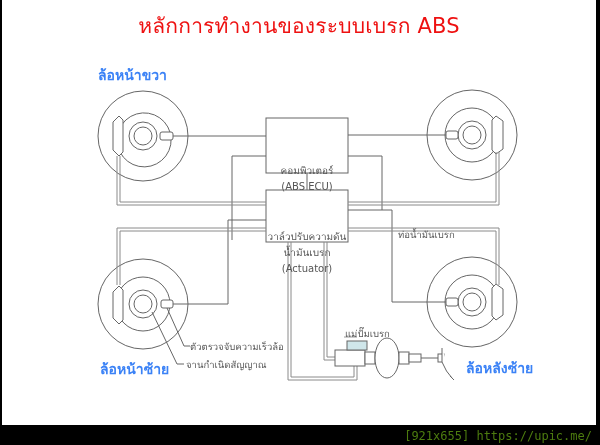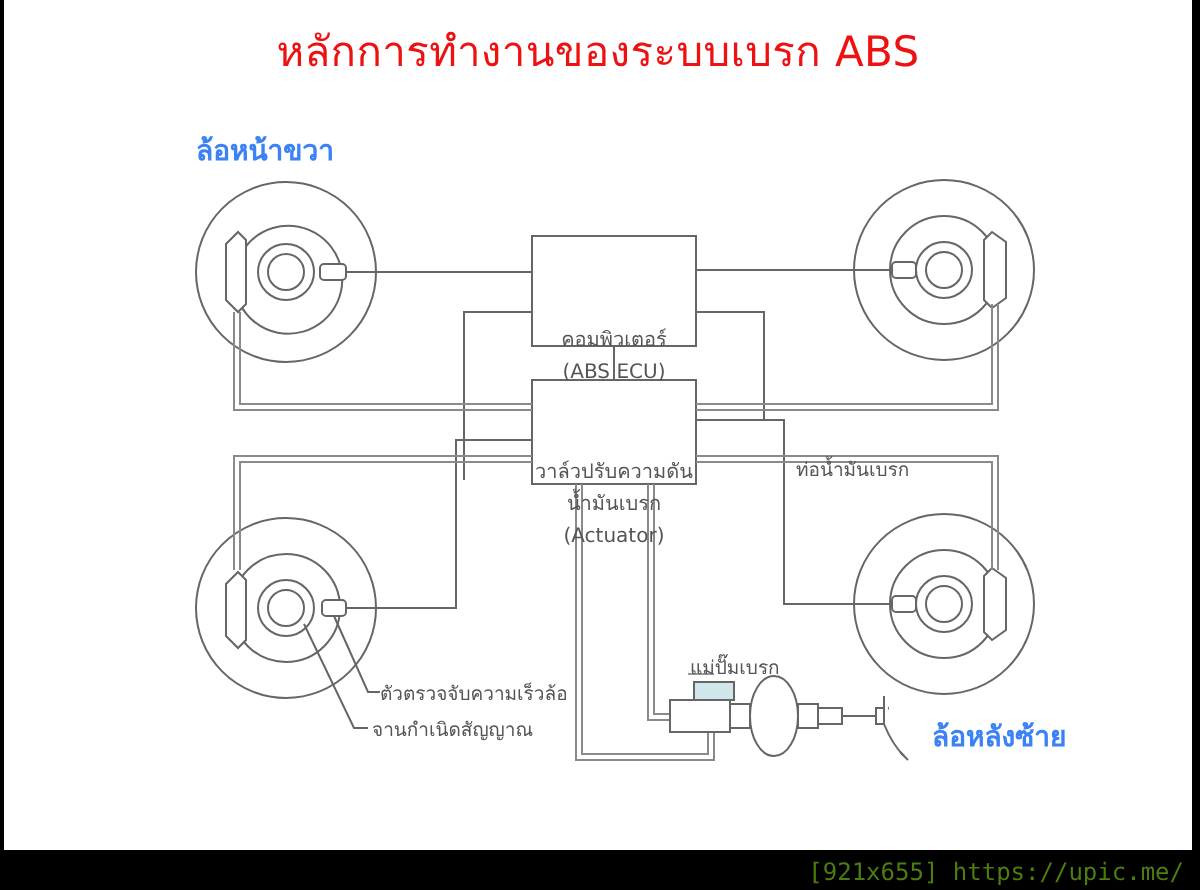--- a/index.html
+++ b/index.html
@@ -111,20 +111,21 @@
       </g>
 
       <polyline points="165,308 182,346 188,346"></polyline>
       <polyline points="150,312 175,364 182,364"></polyline>
       <line x1="342" y1="337" x2="355" y2="337" stroke="#999"></line>
     </svg>
 
     <div class="title">หลักการทำงานของระบบเบรก ABS</div>
 
     <div class="wheel-label" style="left:96px; top:64px;">ล้อหน้าขวา</div>
+    <div class="wheel-label" style="left:98px; top:358px;">ล้อหน้าซ้าย</div>
     <div class="wheel-label" style="left:464px; top:357px;">ล้อหลังซ้าย</div>
 
     <div class="box-text" style="left:264px; top:126px; width:82px;">
       <div>คอมพิวเตอร์</div>
       <div>(ABS ECU)</div>
     </div>
     <div class="box-text" style="left:264px; top:192px; width:82px;">
       <div>วาล์วปรับความดัน</div>
       <div>น้ำมันเบรก</div>
       <div>(Actuator)</div>

